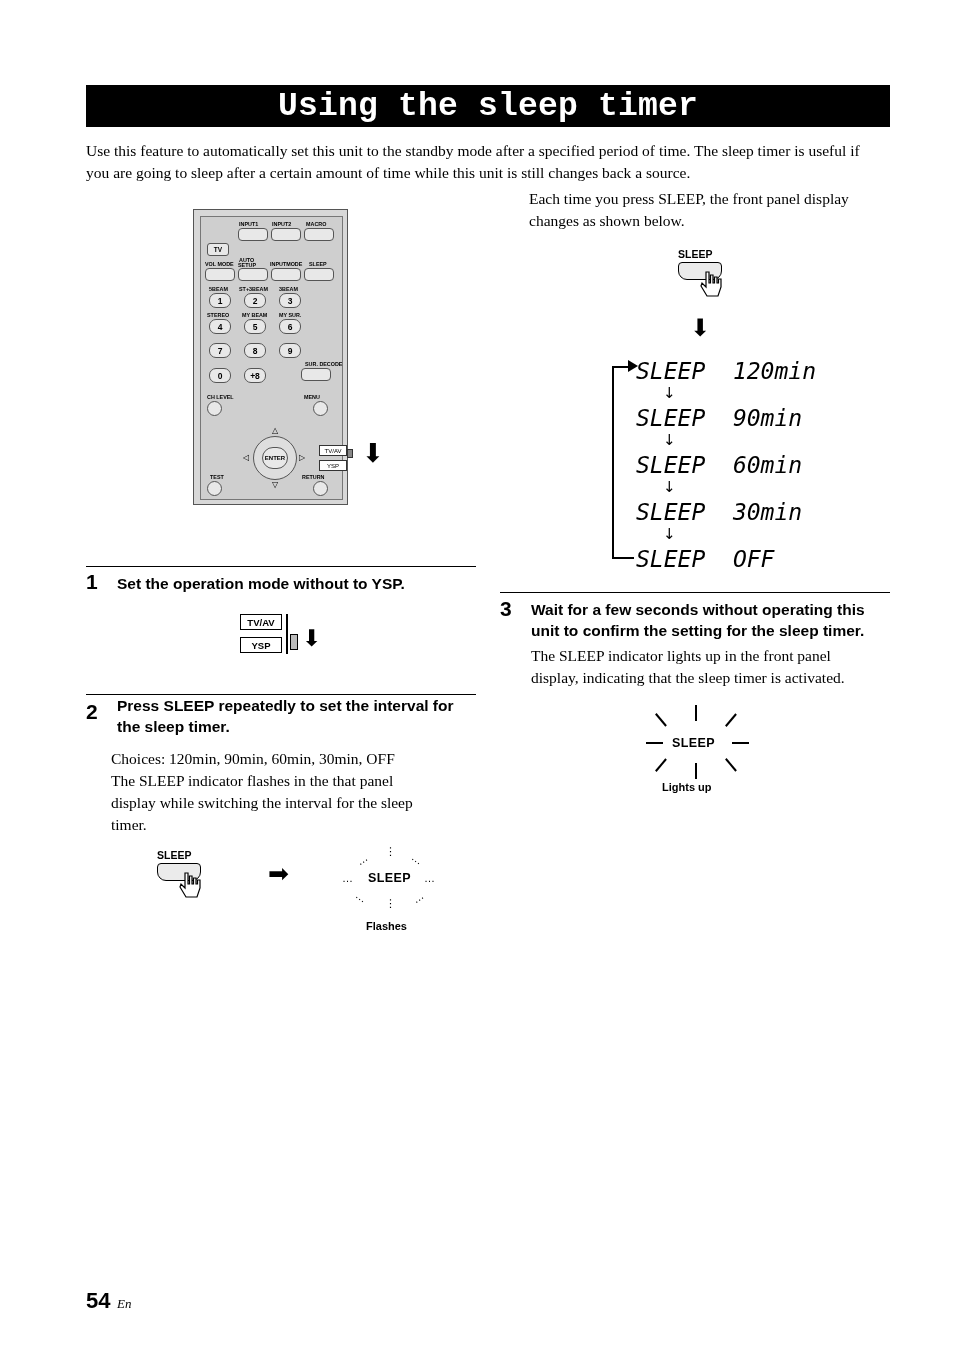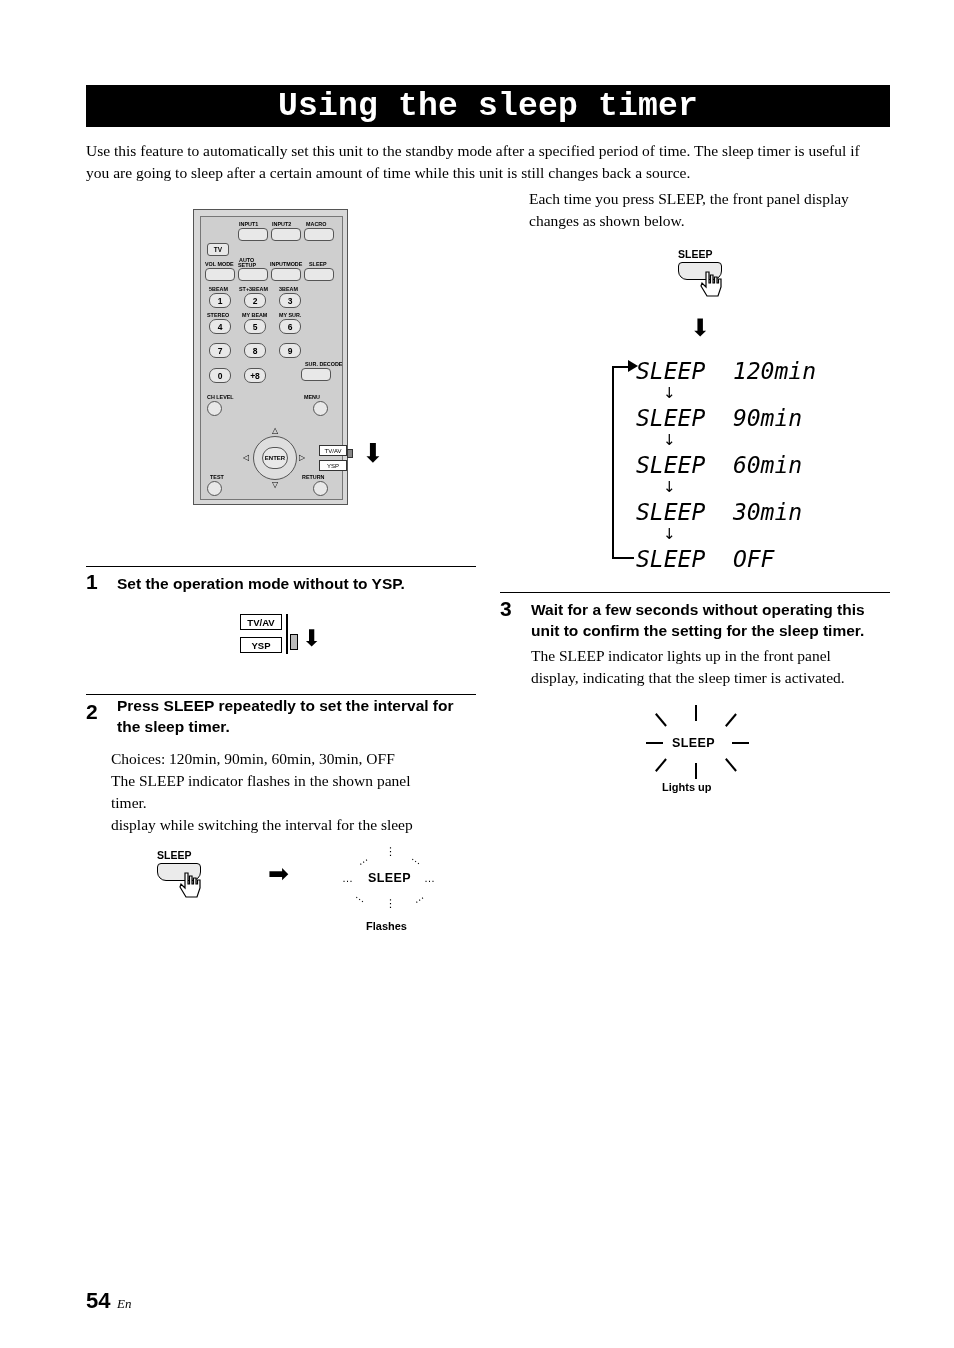--- a/index.html
+++ b/index.html
@@ -307,23 +307,23 @@
     <div class="sel-rail"></div>
     <div class="sel-knob"></div>
     <div class="sel-arrow">⬇</div>
   </div>
 
   <div class="hr" style="left:86px; top:694px; width:390px;"></div>
   <div class="step-num" style="left:86px; top:700px;">2</div>
   <div class="step-head" style="left:117px; top:696px; width:350px;">Press SLEEP repeatedly to set the interval for the sleep timer.</div>
   <div class="step-body" style="left:111px; top:748px; width:340px;">
     <div>Choices: 120min, 90min, 60min, 30min, OFF</div>
-    <div>The SLEEP indicator flashes in the shown panel</div>
+    <div>The SLEEP indicator flashes in the that panel</div>
+    <div>display while switching the interval for the sleep</div>
     <div>timer.</div>
-    <div>display while switching the interval for the sleep</div>
   </div>
 
   <div class="sleepbtn-fig" style="left:157px; top:849px; width:70px; height:62px;">
     <div class="sleep-cap">SLEEP</div>
     <div class="sleep-key"></div>
     <svg class="hand" viewBox="0 0 30 30">
       <path d="M6 2 L6 17 L2 13 L1 16 L7 26 L18 26 L21 17 L21 9 L18.5 9 L18.5 13 L17 13 L17 7 L14.5 7 L14.5 13 L13 13 L13 5 L10.5 5 L10.5 13 L9 13 L9 2 Z" fill="#ffffff" stroke="#000000" stroke-width="1.2"></path>
     </svg>
   </div>
 

